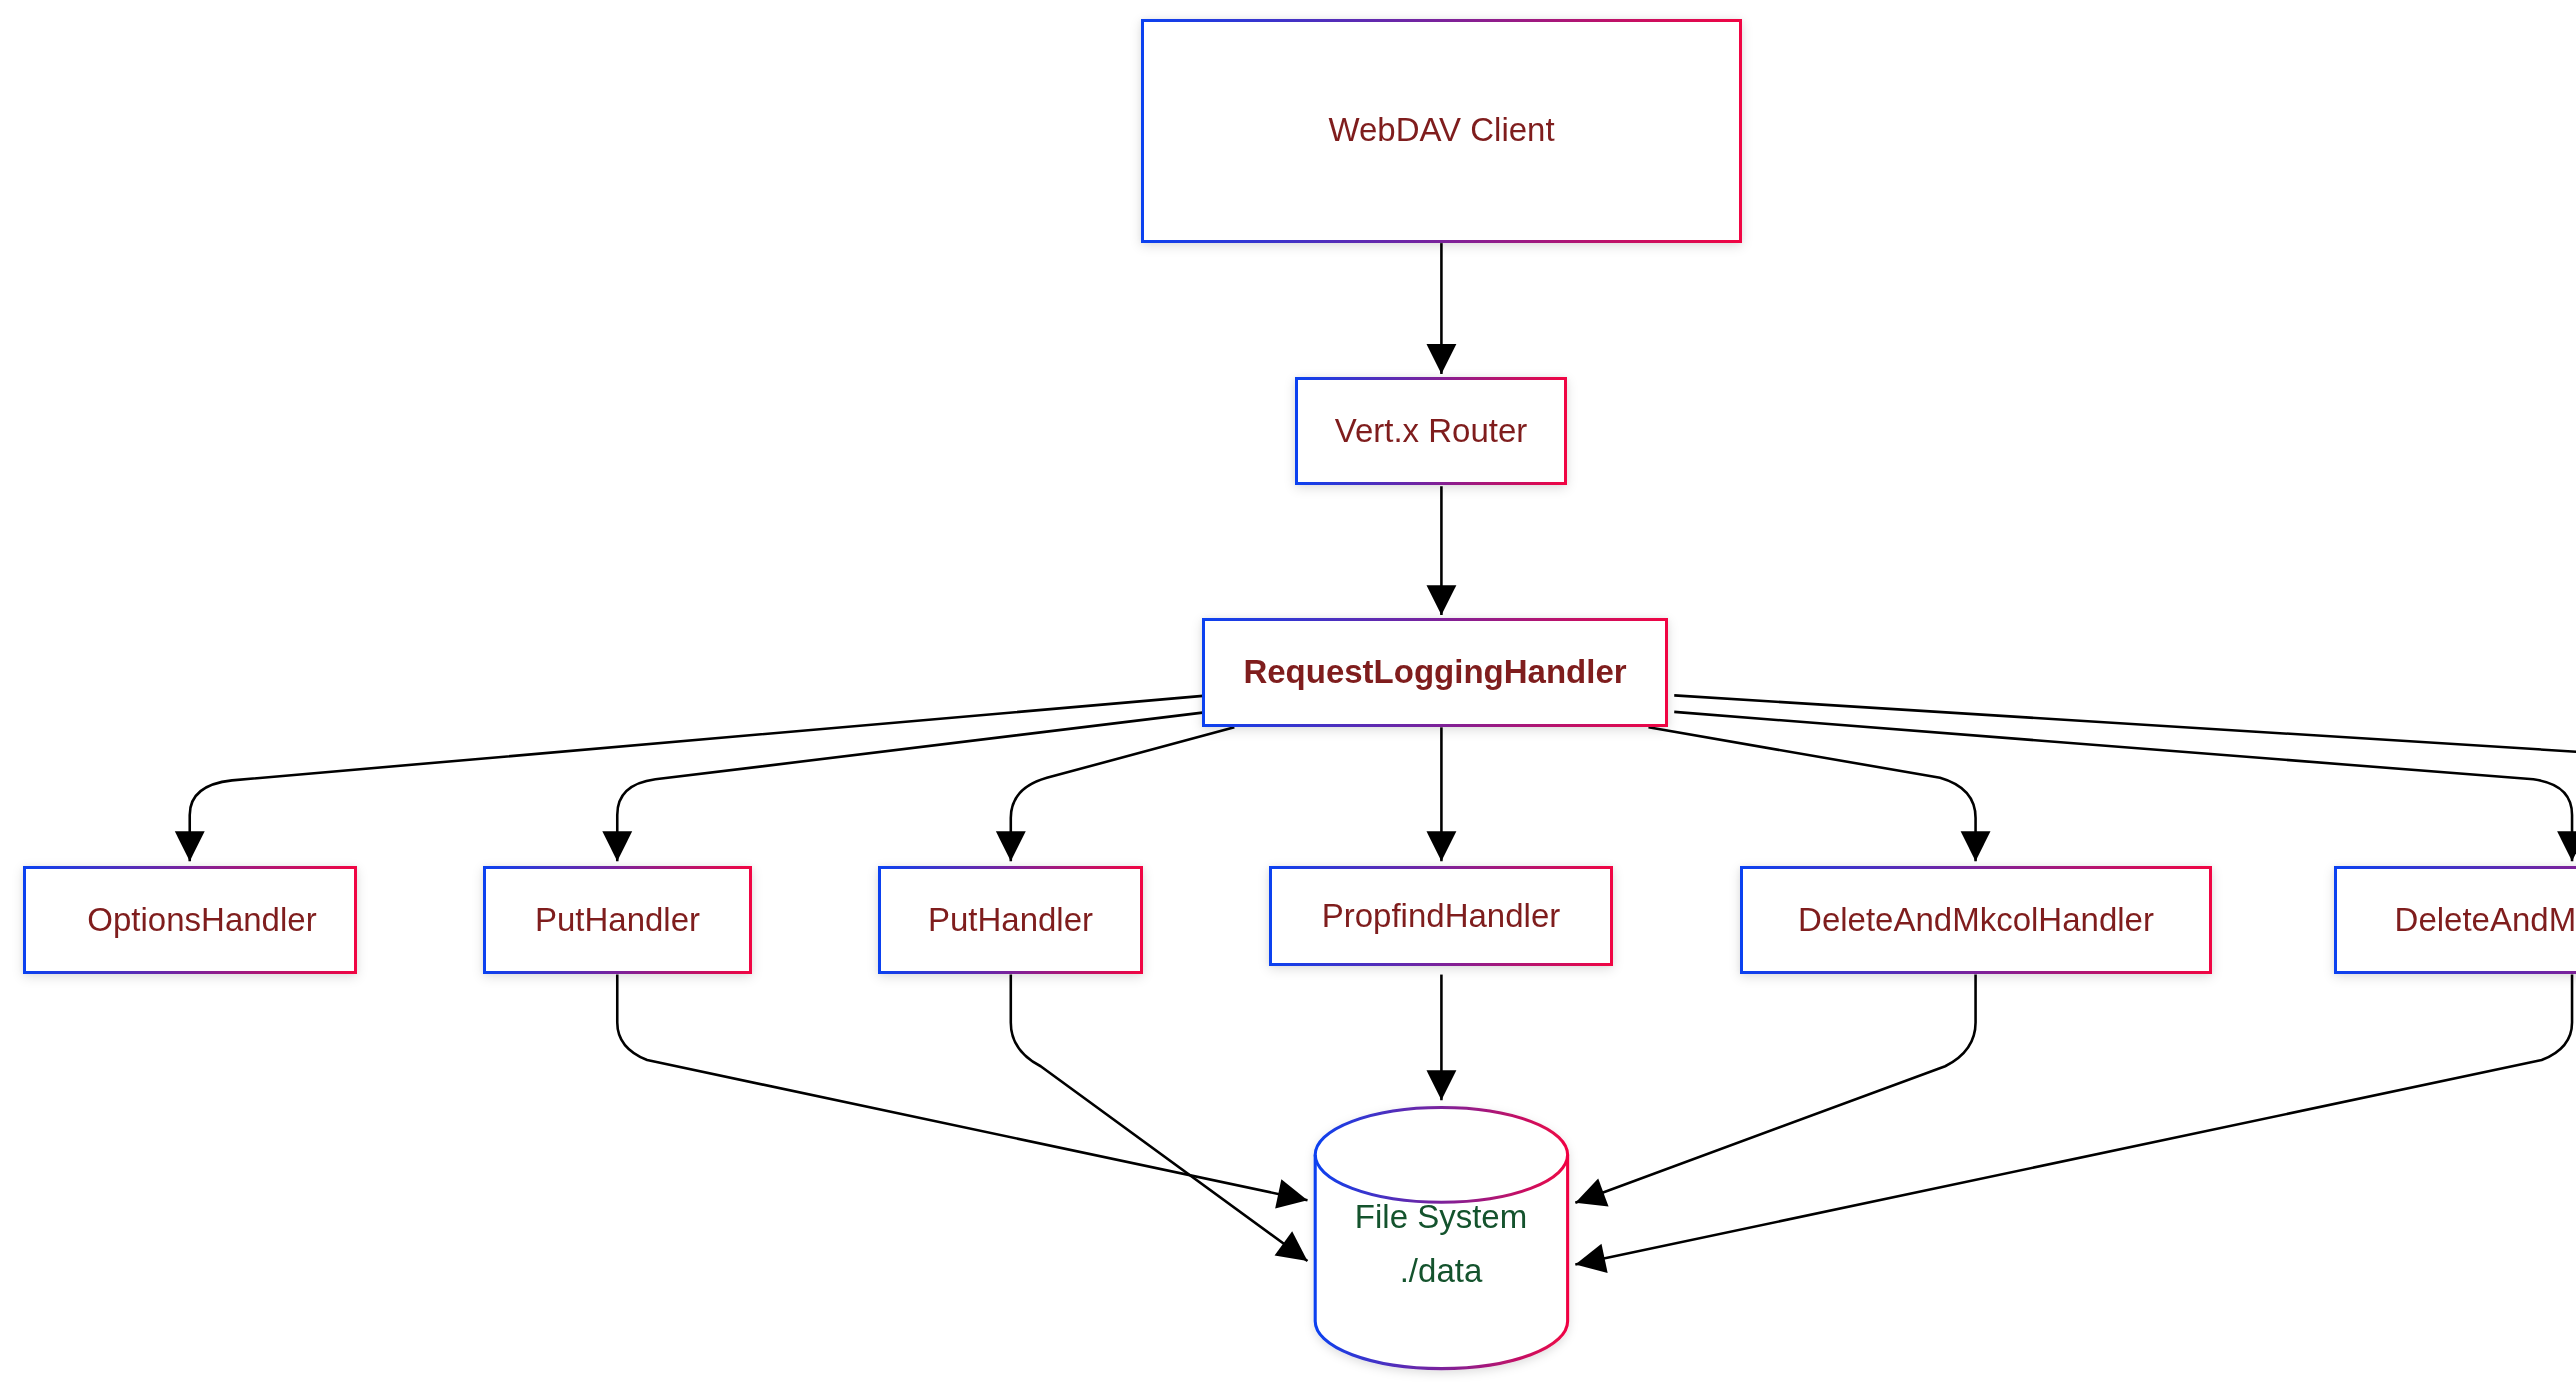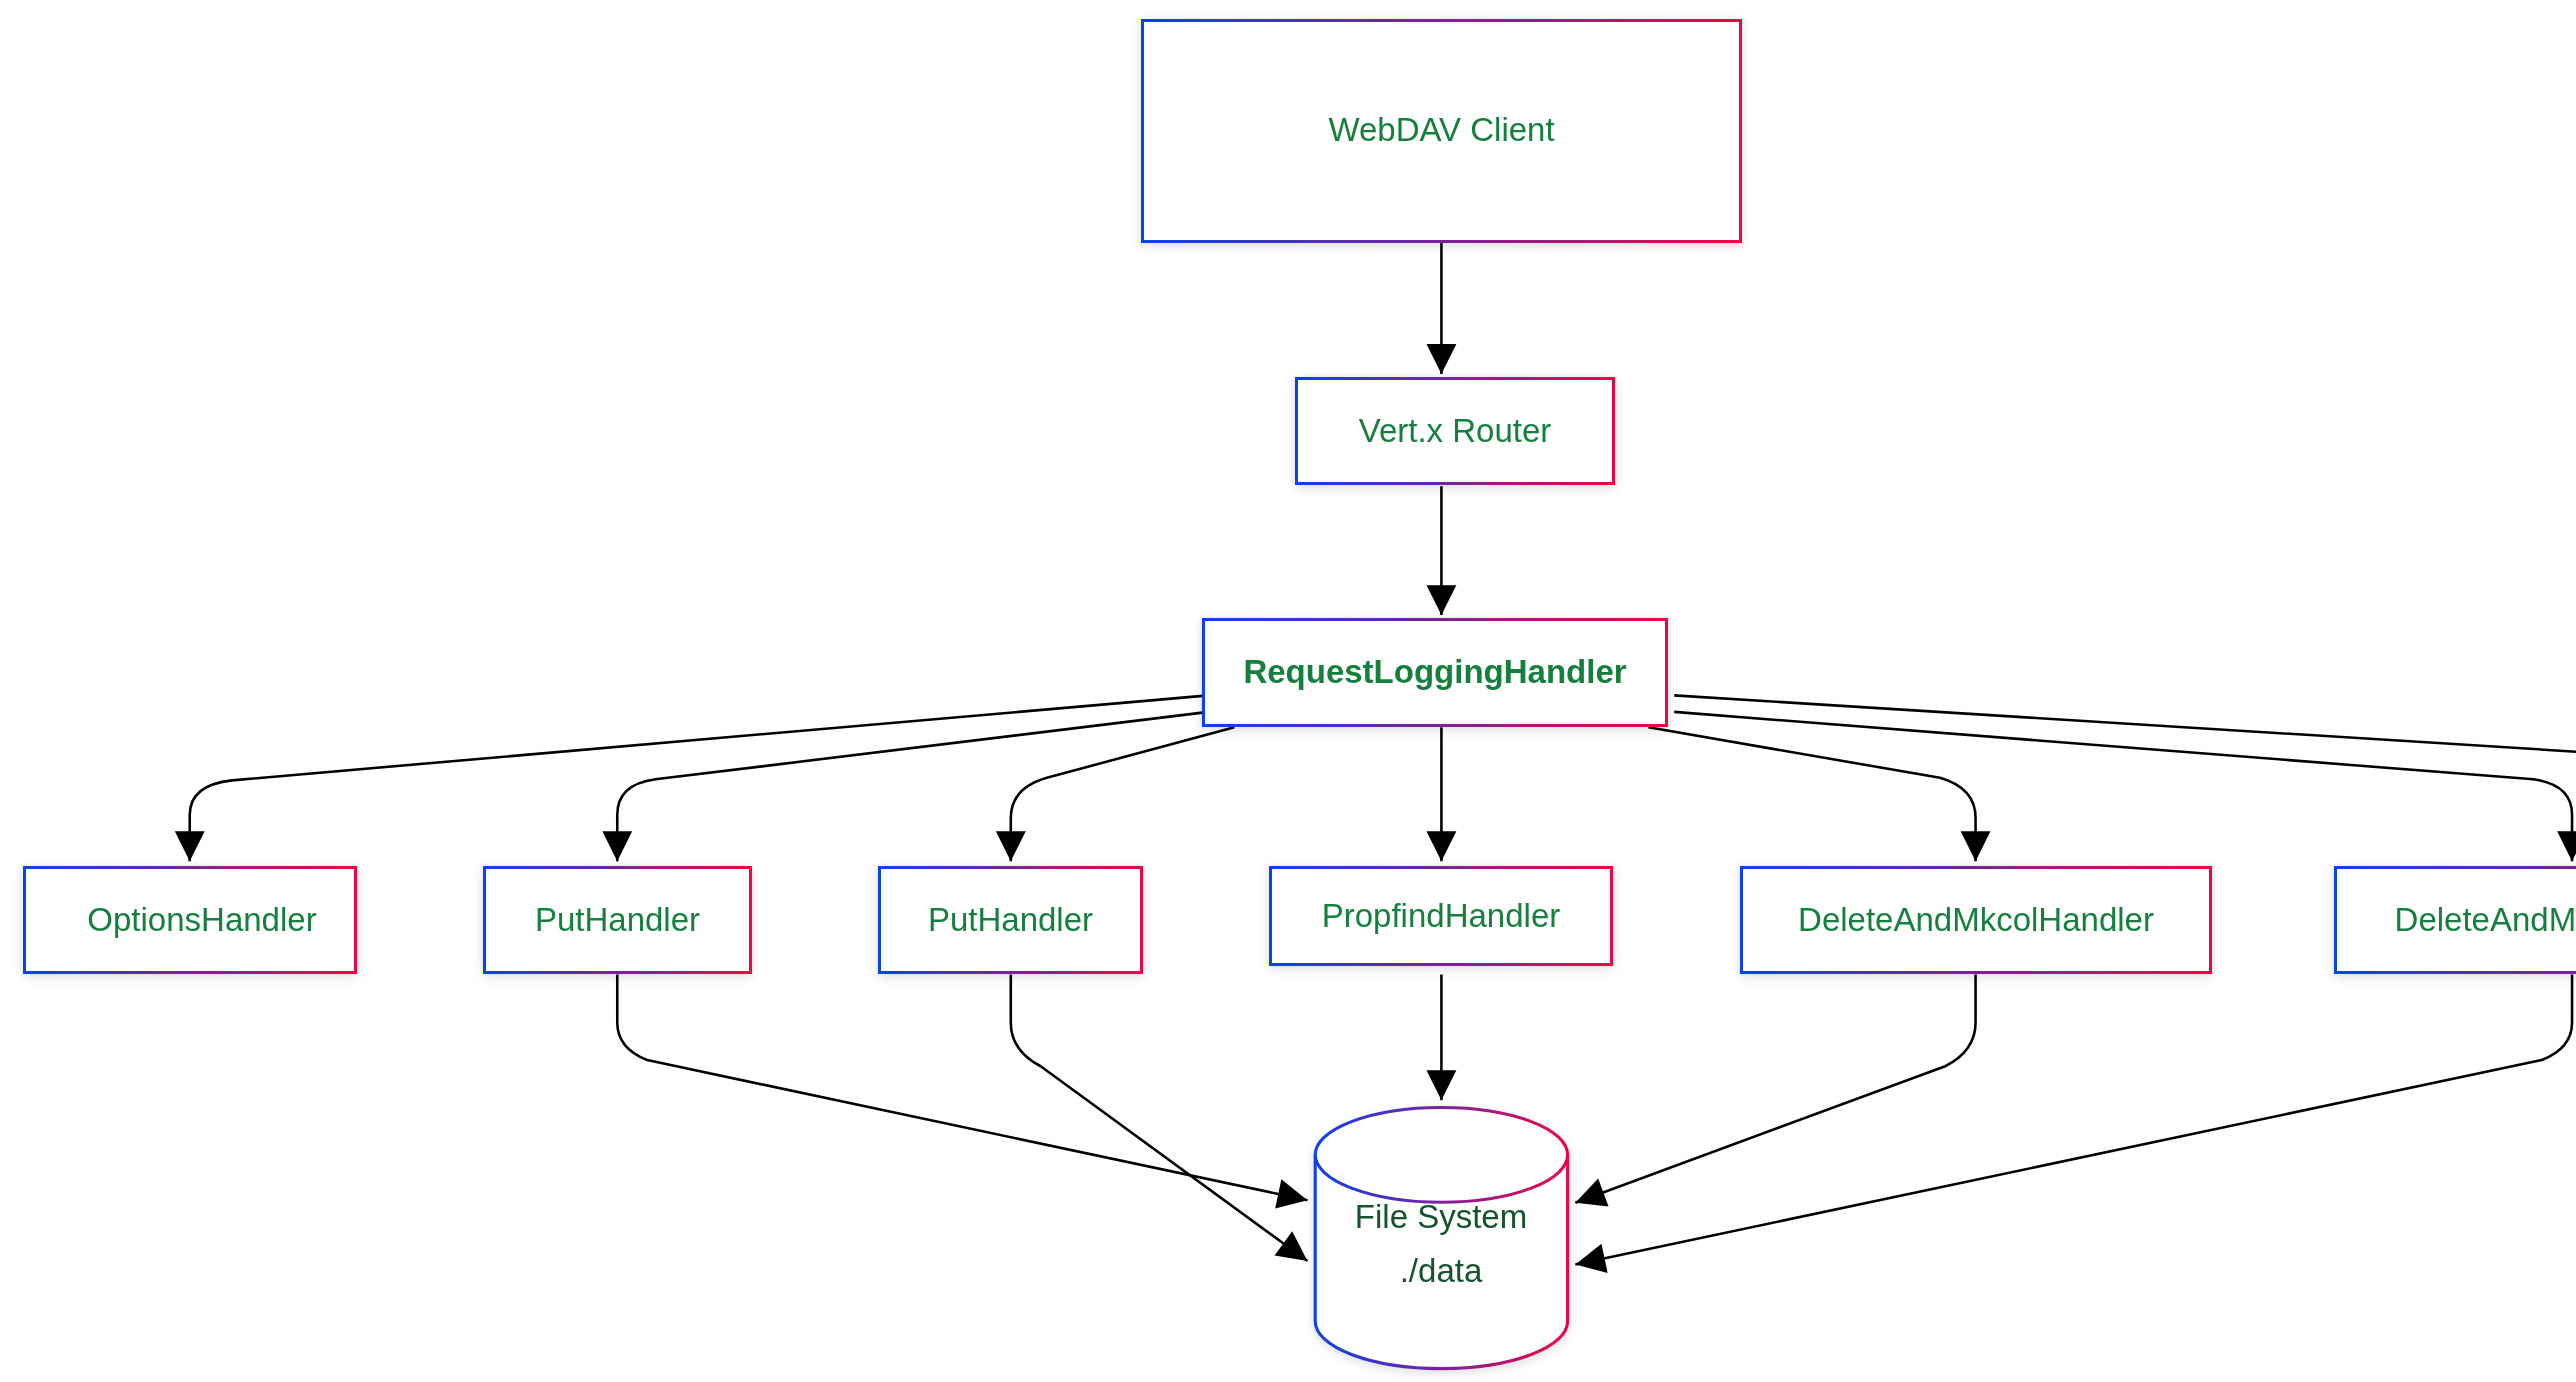--- a/index.html
+++ b/index.html
@@ -16,29 +16,29 @@
     box-sizing:border-box;
     background:#ffffff;
     border:3.1px solid;
     border-image:linear-gradient(90deg,#0b41f0,#7b229b,#f00543) 1;
     box-shadow:0 3.1px 11.3px rgba(0,0,0,0.13), 0 0 5.2px rgba(0,0,0,0.05);
     display:flex;
     flex-direction:column;
     align-items:center;
     justify-content:center;
     text-align:center;
-    color:#15803d;
+    color:#7f1d1d;
     font-size:33px;
     line-height:1.6;
     z-index:2;
   }
   .node .sub{max-width:422px;}
   
   .n-webdav   {left:1141px;top:18.5px;  width:601px;height:224px;}
-  .n-router   {left:1295px;top:377px; width:320px; height:108px;}
+  .n-router   {left:1295px;top:377px; width:272px; height:108px;}
   .n-rlh      {left:1202px;top:618px;width:466px; height:109px;font-weight:bold;}
   .n-options  {left:23px;  top:866px;width:334px; height:108px;padding-left:24px;}
   .n-get      {left:483px; top:866px;width:269px; height:108px;}
   .n-put      {left:878px;top:866px;width:265px; height:108px;align-items:center;}
   .n-propfind {left:1269px;top:866px;width:344px; height:100px;}
   .n-dm1      {left:1740px;top:866px;width:472px; height:108px;}
   .n-dm2      {left:2334px;top:866px;width:477px; height:108px;}
   
   .fs-label{
     position:absolute;left:1315px;top:1190px;width:252px;

